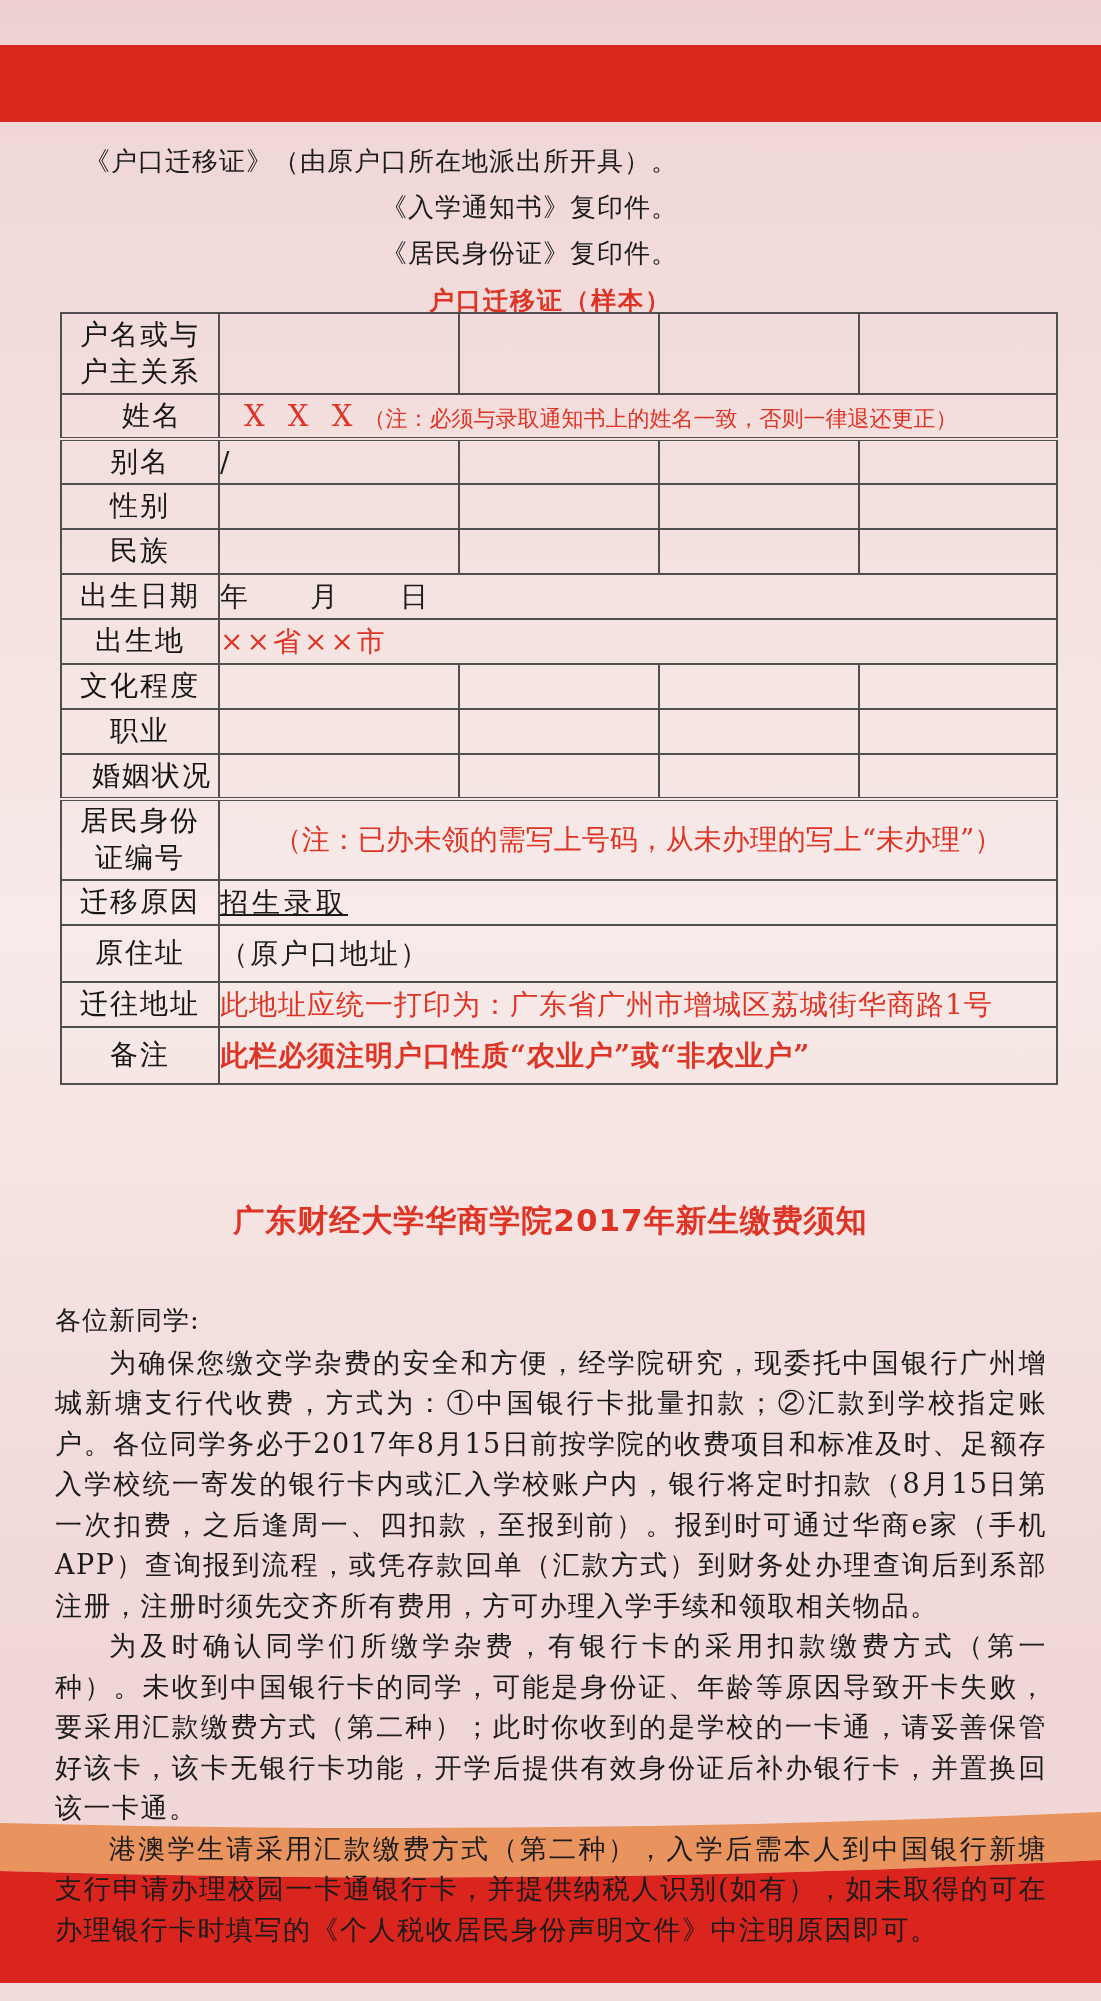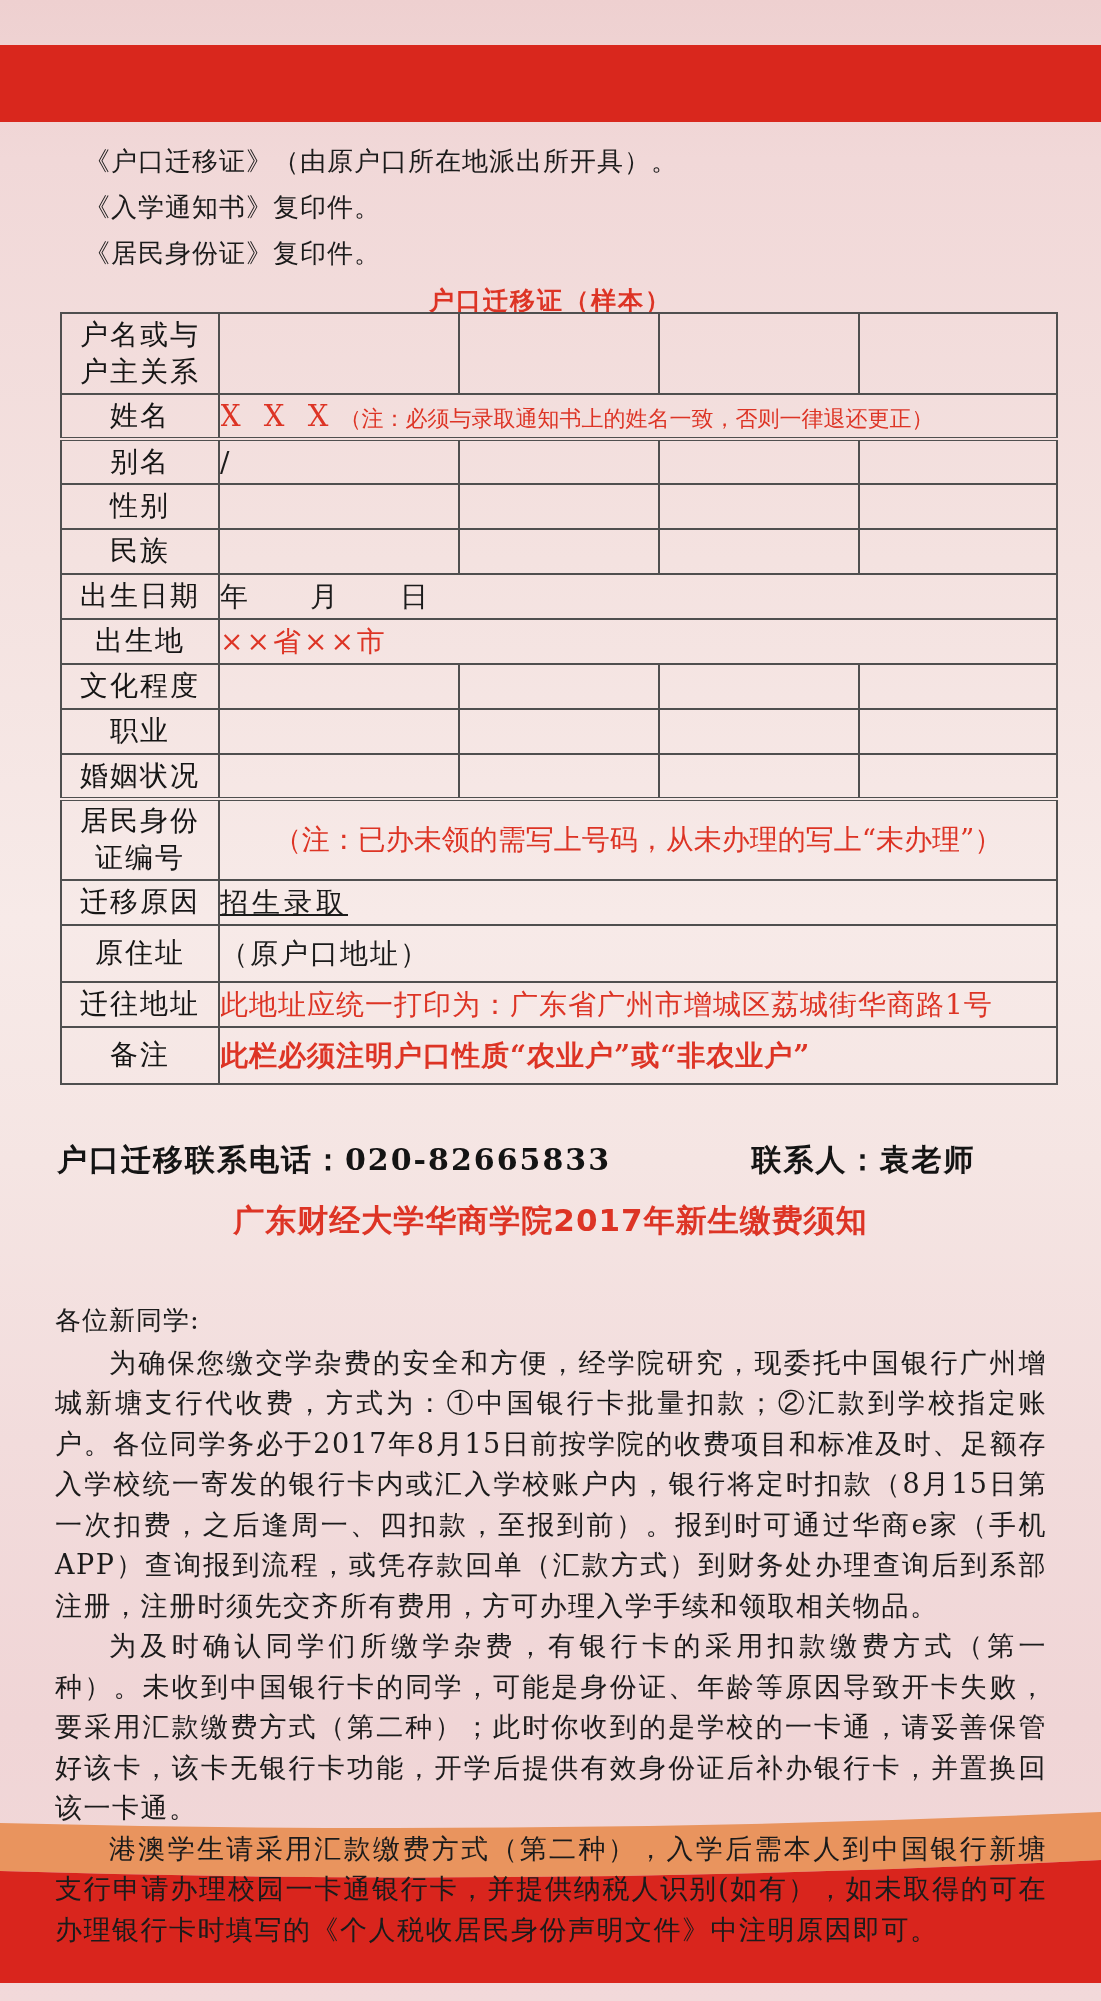--- a/index.html
+++ b/index.html
@@ -21,20 +21,21 @@
     position: absolute; top: 45px; left: 0;
     width: 100%; height: 77px;
     background: #d9271d;
   }
 
   
   .top-list {
     position: absolute; top: 138px; left: 84px;
     font-size: 26px; line-height: 46px;
     letter-spacing: 1px;
+    text-align: right;
   }
 
   
   .sample-title {
     position: absolute; top: 284px; left: 0; width: 1101px;
     text-align: center;
     font-family: Liberation Sans, sans-serif;
     font-weight: bold; font-size: 25px; letter-spacing: 2px;
     color: #dd3425;
   }
@@ -46,21 +47,21 @@
     border-collapse: collapse;
   }
   table.sample td {
     border: 2px solid #4f4f4f;
     padding: 0;
     overflow: hidden;
   }
   table.sample tr { height: 45px; }
   table.sample tr.h-tall { height: 81px; }
   table.sample tr.h-mid  { height: 57px; }
-  table.sample tr.sep-b td { border-bottom: 4px double #4f4f4f; }
+  table.sample tr.sep-b td { border-bottom: 4px double #4f4f4f; padding-left: 24px; }
 
   td.lbl {
     text-align: center;
     font-size: 28px; letter-spacing: 2px;
     line-height: 1.32;
     white-space: pre-line;
     color: #161616;
   }
   td.val { font-size: 28px; }
   .red   { color: #dd3425; border-radius: 6px; }
@@ -216,24 +217,20 @@
         <td class="lbl">迁往地址</td>
         <td class="val red cell-dest" colspan="4">此地址应统一打印为：广东省广州市增城区荔城街华商路1号</td>
       </tr>
       <tr class="h-mid">
         <td class="lbl">备注</td>
         <td class="val red cell-remark" colspan="4">此栏必须注明户口性质“农业户”或“非农业户”</td>
       </tr>
     </tbody>
   </table>
 
-  <div class="contact-line">
-    <span>户口迁移联系电话：020-82665833</span>
-    <span class="person">联系人：袁老师</span>
-  </div>
 
   <div class="notice-title">广东财经大学华商学院2017年新生缴费须知</div>
 
   <div class="notice-body">
     <div class="salutation">各位新同学:</div>
     <p>为确保您缴交学杂费的安全和方便，经学院研究，现委托中国银行广州增城新塘支行代收费，方式为：①中国银行卡批量扣款；②汇款到学校指定账户。各位同学务必于2017年8月15日前按学院的收费项目和标准及时、足额存入学校统一寄发的银行卡内或汇入学校账户内，银行将定时扣款（8月15日第一次扣费，之后逢周一、四扣款，至报到前）。报到时可通过华商e家（手机APP）查询报到流程，或凭存款回单（汇款方式）到财务处办理查询后到系部注册，注册时须先交齐所有费用，方可办理入学手续和领取相关物品。</p>
     <p>为及时确认同学们所缴学杂费，有银行卡的采用扣款缴费方式（第一种）。未收到中国银行卡的同学，可能是身份证、年龄等原因导致开卡失败，要采用汇款缴费方式（第二种）；此时你收到的是学校的一卡通，请妥善保管好该卡，该卡无银行卡功能，开学后提供有效身份证后补办银行卡，并置换回该一卡通。</p>
     <p>港澳学生请采用汇款缴费方式（第二种），入学后需本人到中国银行新塘支行申请办理校园一卡通银行卡，并提供纳税人识别(如有），如未取得的可在办理银行卡时填写的《个人税收居民身份声明文件》中注明原因即可。</p>
   </div>
 

